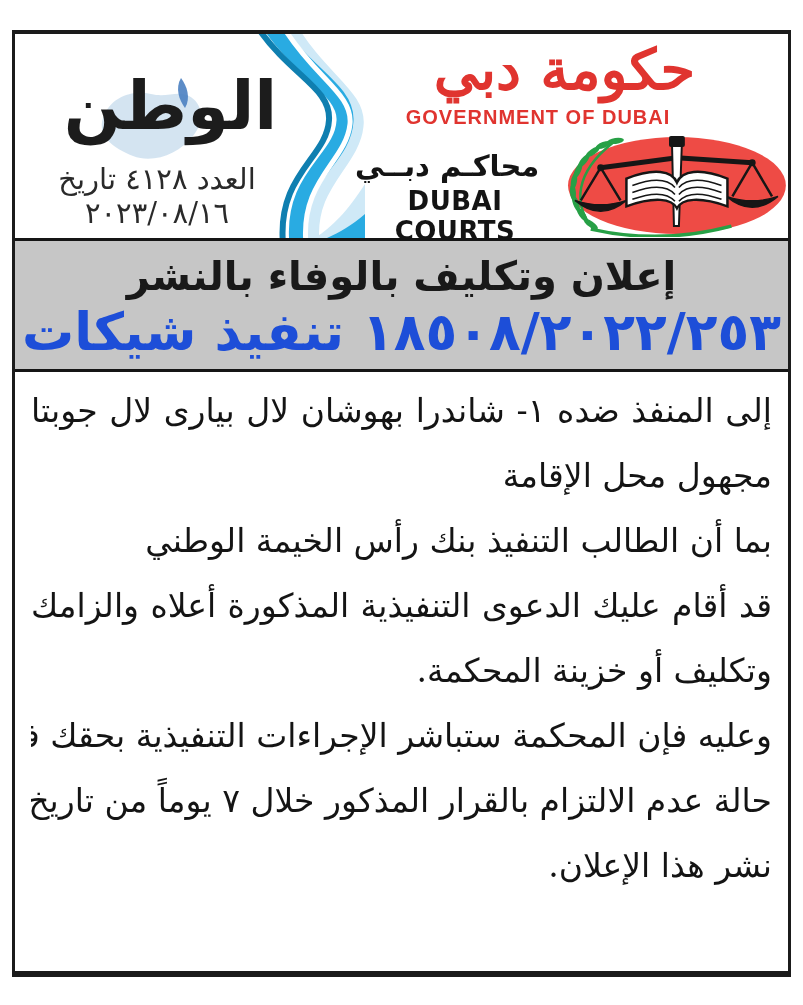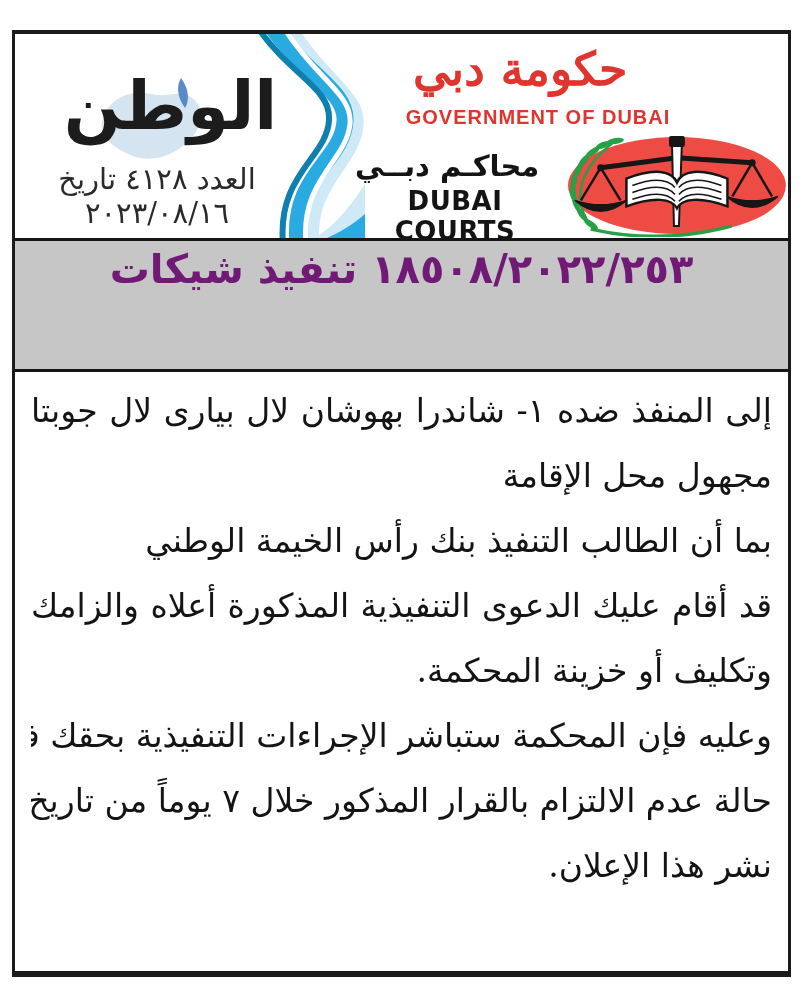--- a/index.html
+++ b/index.html
@@ -20,22 +20,22 @@
     left:38px;top:36px;width:235px;text-align:center;
     font-size:67px;font-weight:900;color:#1c1c1c;direction:rtl;line-height:1.1;
     font-family:"DejaVu Sans", sans-serif;
   }
   .issue-line{
     left:2px;top:128px;width:280px;text-align:center;direction:rtl;
     font-size:29px;color:#2a2a2a;font-family:"DejaVu Serif", serif;
   }
   
   .govt-ar{
-    left:398px;top:0px;width:282px;text-align:left;direction:rtl;
-    font-size:46px;font-weight:bold;color:#e0342f;line-height:70px;
+    left:398px;top:0px;width:282px;text-align:right;direction:rtl;
+    font-size:56px;font-weight:bold;color:#e0342f;line-height:70px;
     font-family:"DejaVu Serif", serif;
   }
   .govt-en{
     left:382px;top:72px;width:282px;text-align:center;
     font-size:20px;font-weight:bold;letter-spacing:1px;color:#e0342f;
     font-family:"Liberation Sans", sans-serif;
   }
   
   .courts-ar{
     left:340px;top:112px;width:200px;text-align:left;direction:rtl;
@@ -48,21 +48,21 @@
     font-family:"DejaVu Sans", sans-serif;
   }
   .emblem-svg{left:535px;top:101px;width:240px;height:102px;}
   
   .band{
     left:0;top:204px;width:100%;height:134px;box-sizing:border-box;
     background:#c6c6c6;border-top:3px solid #151515;border-bottom:3px solid #151515;
     text-align:center;direction:rtl;
   }
   .band .l1{margin-top:7px;font-size:40px;font-weight:900;color:#191919;line-height:56px;}
-  .band .l2{font-size:40px;font-weight:900;color:#701a75;line-height:56px;}
+  .band .l2{font-size:52px;font-weight:900;color:#1d4ed8;line-height:56px;}
   
   .notice-body{
     left:0;top:340px;width:100%;box-sizing:border-box;padding:4px 16px 0 16px;
     direction:rtl;font-size:33px;color:#141414;line-height:65px;
     font-family:"DejaVu Serif", serif;
   }
   .notice-body .jl{text-align:justify;text-align-last:justify;white-space:nowrap;overflow:hidden;}
   .notice-body .rl{white-space:nowrap;overflow:hidden;}
 </style>
 </head>
@@ -124,20 +124,21 @@
       </g>
       <g>
         <path d="M76,44 C104,33 122,36 127,48 C132,36 150,33 178,44 L178,72 C150,62 132,64 127,74 C122,64 104,62 76,72 Z" fill="#ffffff" stroke-width="2.5"></path>
         <path d="M82,51 C104,43 118,45 125,53 M82,58 C104,50 118,52 125,60 M82,65 C104,57 118,59 125,67" stroke-width="1.6"></path>
         <path d="M172,51 C150,43 136,45 129,53 M172,58 C150,50 136,52 129,60 M172,65 C150,57 136,59 129,67" stroke-width="1.6"></path>
       </g>
     </g>
   </svg>
 
   <div class="abs band">
+    <div class="l1">إعلان وتكليف بالوفاء بالنشر</div>
     <div class="l2">١٨٥٠٨/٢٠٢٢/٢٥٣ تنفيذ شيكات</div>
   </div>
 
   <div class="abs notice-body">
     <div class="jl">إلى المنفذ ضده ١- شاندرا بهوشان لال بيارى لال جوبتا</div>
     <div class="rl">مجهول محل الإقامة</div>
     <div class="rl">بما أن الطالب التنفيذ بنك رأس الخيمة الوطني</div>
     <div class="jl">قد أقام عليك الدعوى التنفيذية المذكورة أعلاه والزامك</div>
     <div class="rl">وتكليف أو خزينة المحكمة.</div>
     <div class="jl">وعليه فإن المحكمة ستباشر الإجراءات التنفيذية بحقك في</div>

